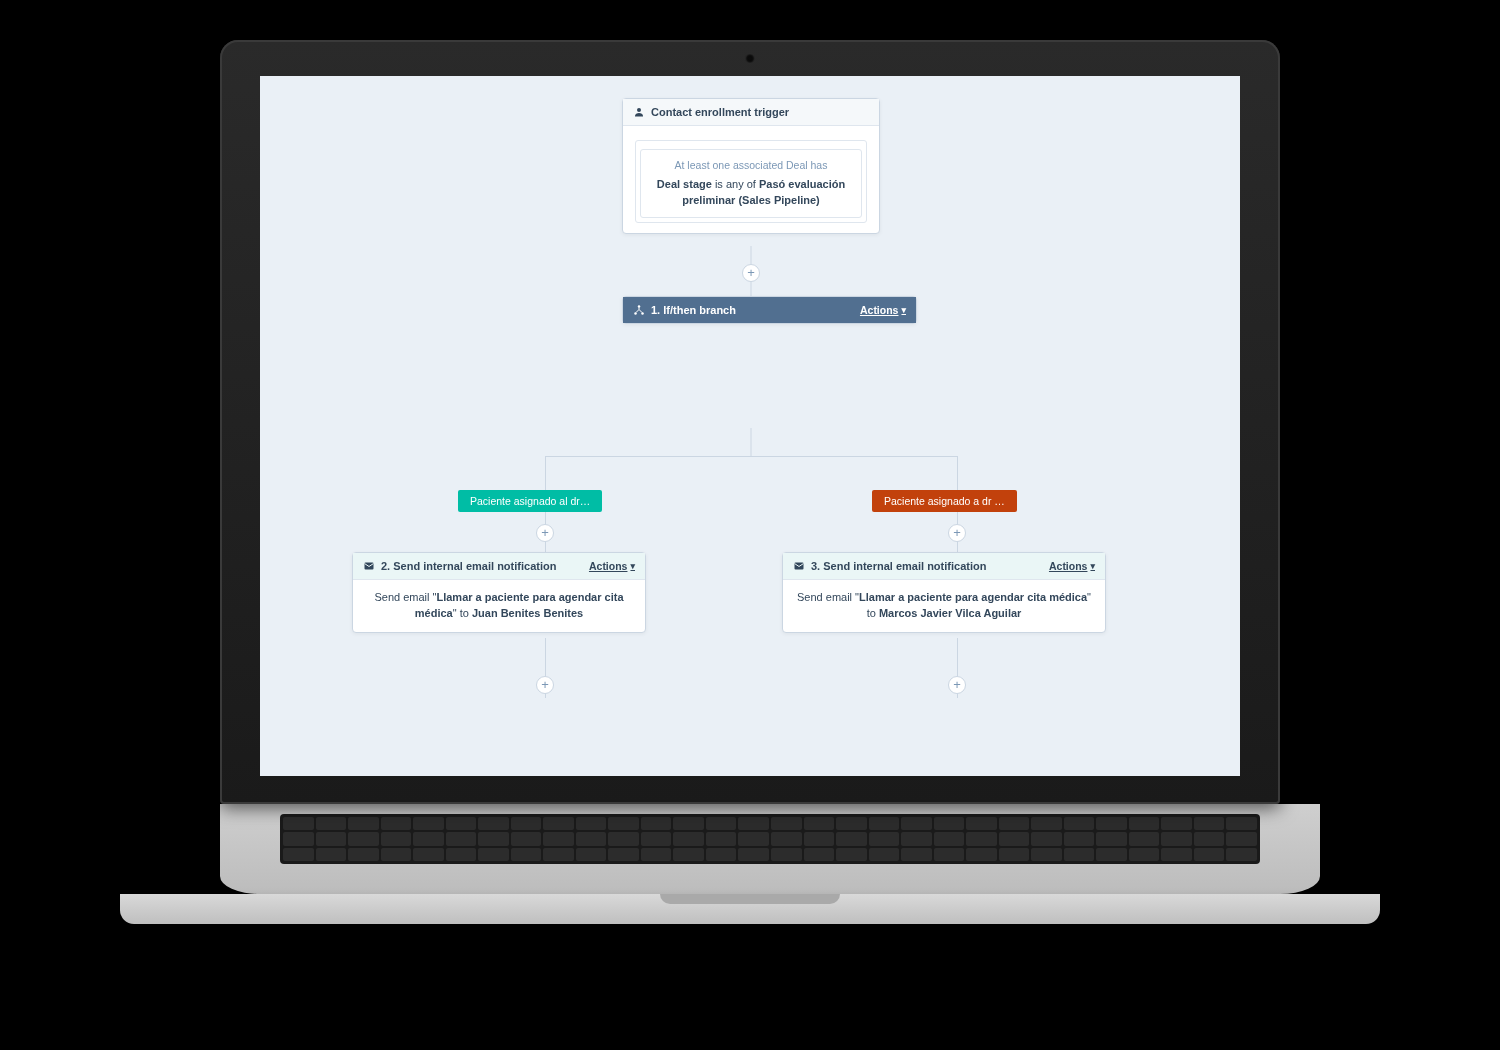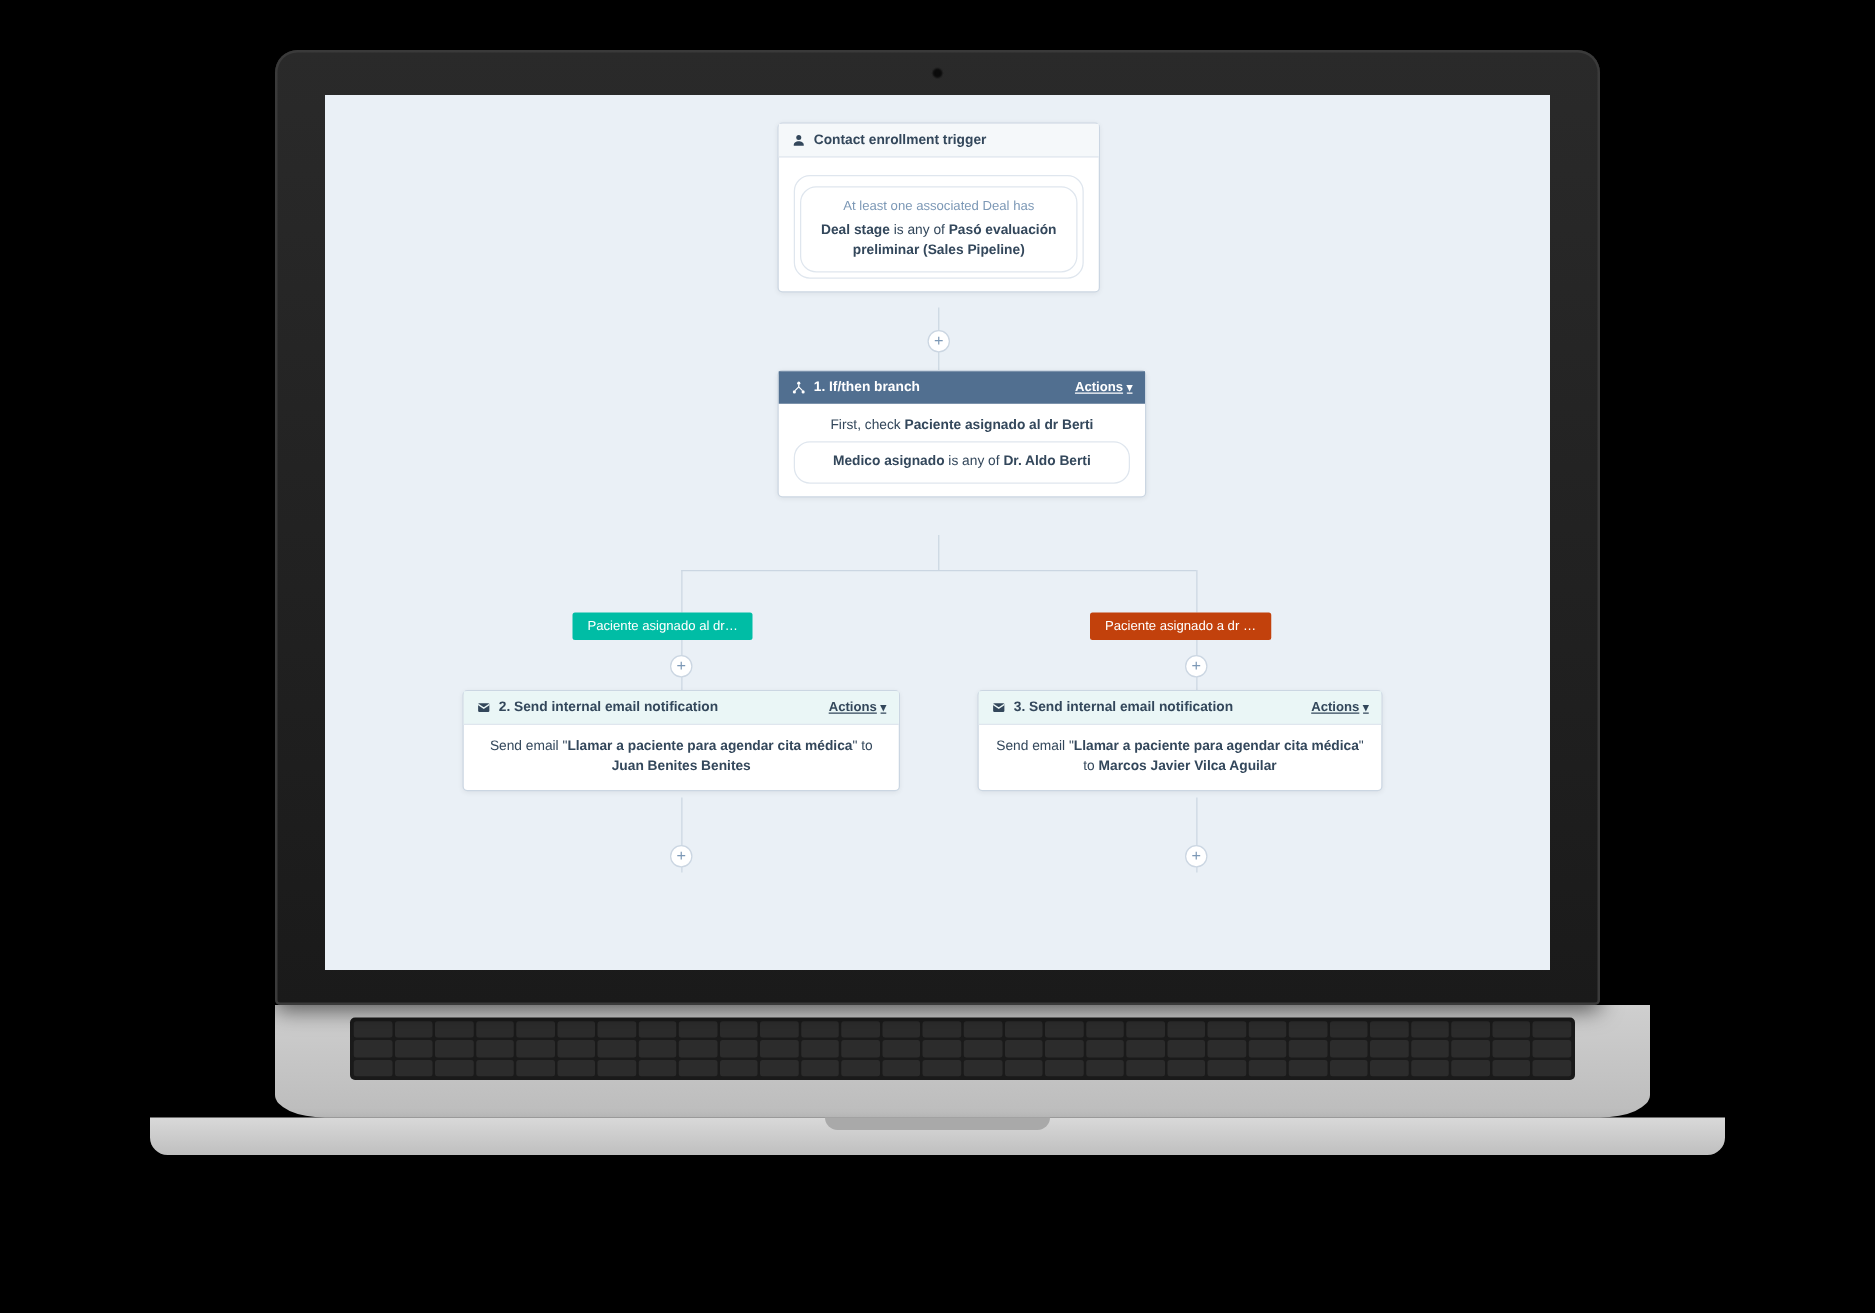--- a/index.html
+++ b/index.html
@@ -100,21 +100,21 @@
     display:flex;
     align-items:center;
     gap:6px;
   }
   .node-header.light{ background:#f5f8fa; color:#33475b;}
   .node-header.dark{ background:#516f90; color:#fff; border-bottom:none;}
   .node-header.mail{ background:#eaf6f6; color:#33475b;}
   .node-body{ padding:10px 12px; text-align:center; line-height:1.45;}
   .inner-box{
     border:1px solid #dfe6ee;
-    border-radius:13px;
+    border-radius:3px;
     padding:8px 10px;
     margin-top:4px;
   }
   .inner-box .hint{ color:#7c98b6; font-size:10.5px; margin-bottom:4px;}
   .inner-box b, .node-body b{ font-weight:700;}
   .actions-link{
     margin-left:auto;
     font-weight:600;
     text-decoration:underline;
     cursor:pointer;
@@ -194,48 +194,40 @@
                   <circle cx="19" cy="19" r="2.5"></circle>
                   <path d="M12 7v4M12 11l-6 6M12 11l6 6" stroke="#fff" stroke-width="2" fill="none"></path>
                 </svg>
             </span>
             <span>1. If/then branch</span>
             <span class="actions-link">
               <span>Actions</span>
                 <span class="chev">▾</span>
             </span>
           </div>
-          <div class="node-body">
-            <div class="pretext">
-              <span>First, check </span><b>Paciente asignado al dr Berti</b>
-            </div>
-            <div class="inner-box">
-              <b>Medico asignado</b><span> is any of </span><b>Dr. Aldo Berti</b>
-            </div>
-          </div>
         </div>
 
         <div class="vline" style="left:491px; top:352px; height:28px;"></div>
         <div class="hline" style="left:285px; top:380px; width:412px;"></div>
         <div class="vline2" style="left:285px; top:380px; height:34px;"></div>
         <div class="vline2" style="left:697px; top:380px; height:34px;"></div>
 
         <div class="branch-label green" style="left:198px; top:414px;">
           <span>Paciente asignado al dr…</span>
         </div>
         <div class="branch-label red" style="left:612px; top:414px;">
           <span>Paciente asignado a dr …</span>
         </div>
 
         <div class="vline2" style="left:285px; top:436px; height:40px;"></div>
         <div class="vline2" style="left:697px; top:436px; height:40px;"></div>
         <div class="plus-btn" style="left:285px; top:448px;">+</div>
         <div class="plus-btn" style="left:697px; top:448px;">+</div>
 
-        <div class="node" style="left:110px; top:476px; width:350px;">
+        <div class="node" style="left:92px; top:476px; width:294px;">
           <div class="node-header mail">
             <span class="icon">
               <svg viewBox="0 0 24 24" width="12" height="12" fill="#33475b">
                   <rect x="3" y="5" width="18" height="14" rx="2"></rect>
                   <path d="M3 7l9 6 9-6" stroke="#eaf6f6" stroke-width="2" fill="none"></path>
                 </svg>
             </span>
             <span>2. Send internal email notification</span>
             <span class="actions-link" style="color:#33475b;">
               <span>Actions</span>

